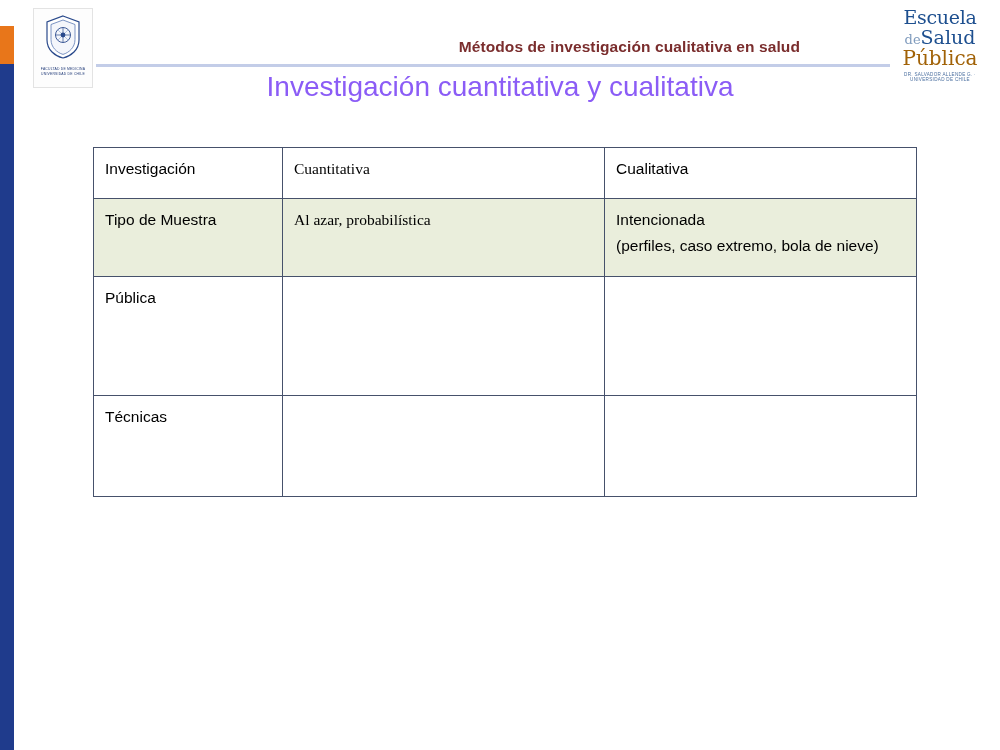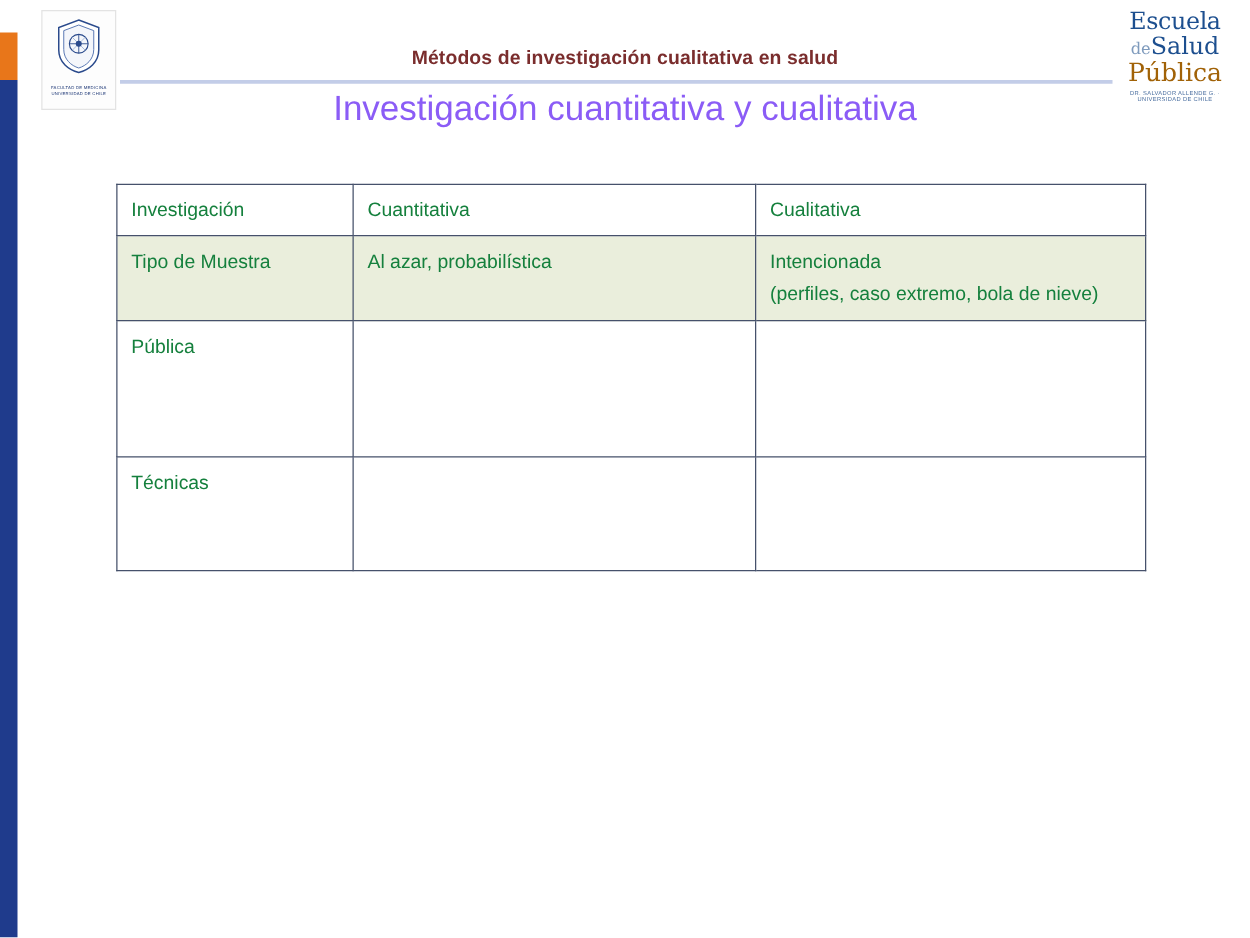--- a/index.html
+++ b/index.html
@@ -47,21 +47,21 @@
     top: 64px;
     width: 794px;
     height: 3px;
     background: #c3cde8;
   }
   .header-subtitle {
     position: absolute;
     left: 200px;
     top: 38px;
     width: 600px;
-    text-align: center;
+    text-align: right;
     font-size: 15.5px;
     color: #7a2d2d;
     font-weight: bold;
     letter-spacing: 0.1px;
   }
   .slide-title {
     position: absolute;
     left: 120px;
     top: 71px;
     width: 760px;
@@ -144,27 +144,27 @@
     width: 759px;
   }
   table.matrix {
     border-collapse: collapse;
     width: 759px;
     table-layout: fixed;
   }
   table.matrix td {
     border: 1px solid #46516b;
     vertical-align: top;
-    padding: 11px 10px 0 11px;
+    padding: 11px 10px 10px 11px;
     font-size: 15.5px;
-    color: #15803d;
+    color: #000000;
     line-height: 1.32;
   }
   td.c0 { width: 167px; }
-  td.c1 { width: 300px; }
+  td.c1 { width: 300px; font-family: Liberation Serif, serif; }
   td.c2 { width: 290px; }
 
   tr.r-head td { height: 29px; }
   tr.r-muestra td { height: 56px; background: #eaeedc; }
   tr.r-objetivo td { height: 71px; }
   tr.r-diseno td { height: 97px; }
   tr.r-tecnicas td { height: 79px; }
 
   .cell-line { display: block; }
   .cell-line + .cell-line { margin-top: 6px; }

